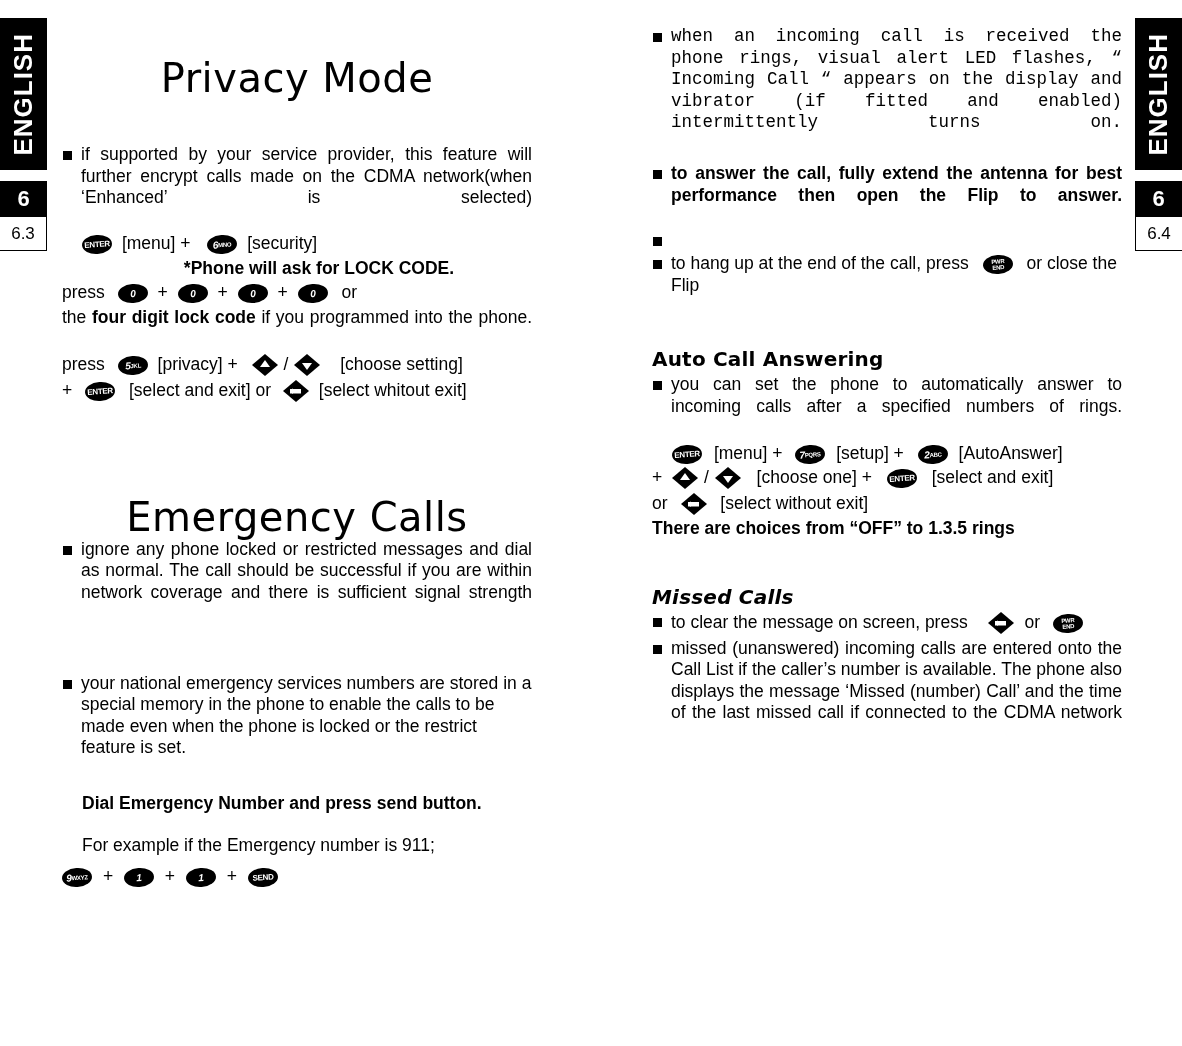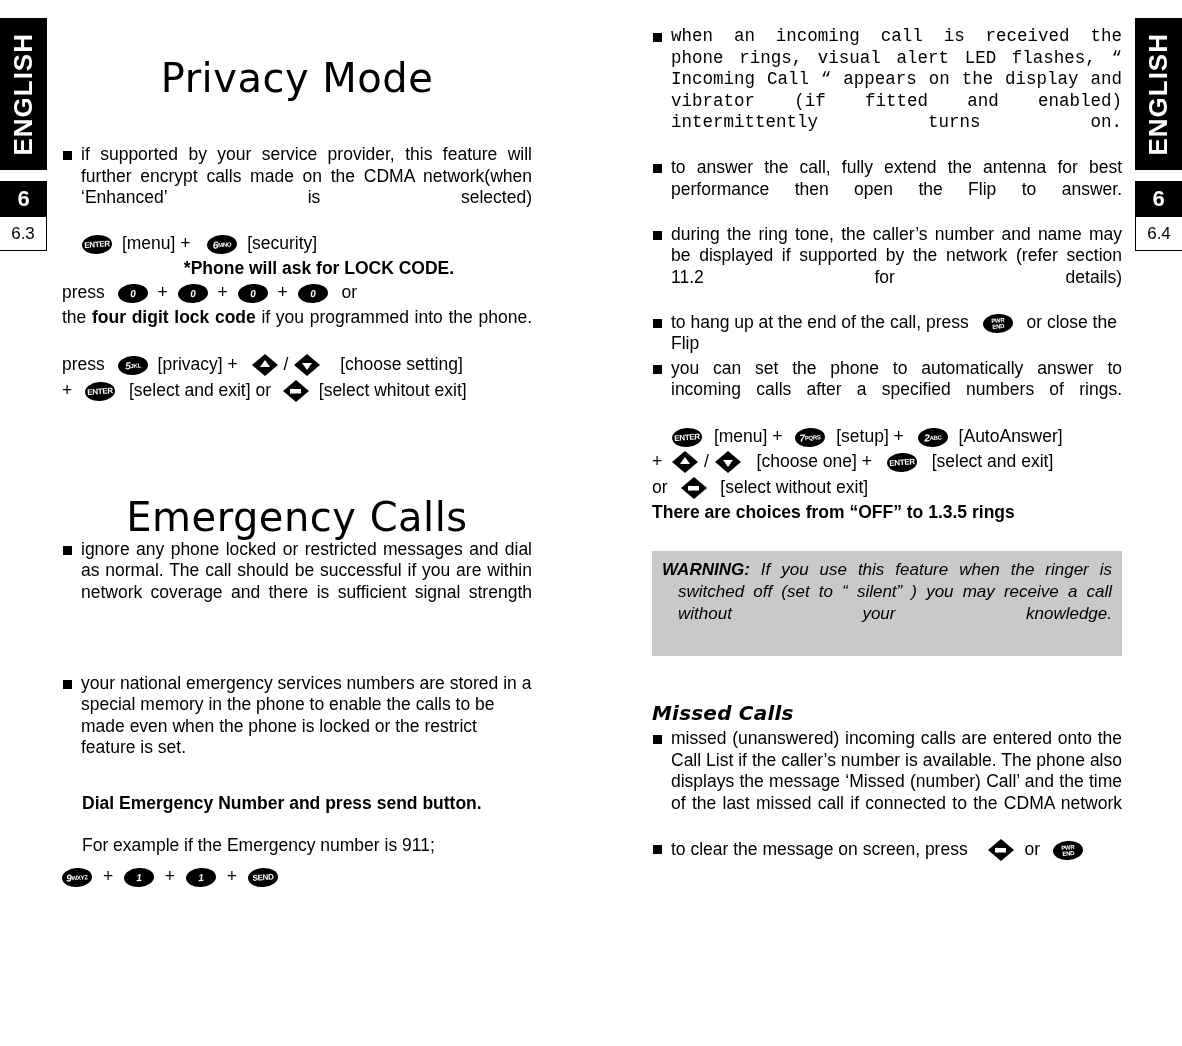--- a/index.html
+++ b/index.html
@@ -210,37 +210,37 @@
 </div>
 
 <div class="col" id="col-right">
 
 
   <div class="bullet just last-full" style="margin-top:18px;font-family:Liberation Mono, monospace;">
     <span class="sq"></span>
     <span>when an incoming call is received the phone rings, visual alert LED flashes, “ Incoming Call “  appears on the display and vibrator (if fitted and enabled) intermittently turns on.</span>
   </div>
 
+  <div class="bullet just last-full" style="margin-top:8px;font-weight:bold;">
+    <span class="sq"></span>
+    <span>to answer the call, fully extend the antenna for best performance then open the Flip to answer.</span>
+  </div>
+
   <div class="bullet just last-full" style="margin-top:2px;">
     <span class="sq"></span>
-    <span>to answer the call, fully extend the antenna for best performance then open the Flip to answer.</span>
-  </div>
-
-  <div class="bullet just last-full" style="margin-top:2px;">
-    <span class="sq"></span>
-    <span>during the ring tone, the caller’s number and name may be displayed if supported by the network (refer section 11.2 for details)</span>
   </div>
 
   <div class="bullet" style="margin-top:2px;">
     <span class="sq"></span>
     <span>to hang up at the end of the call, press</span>
     <span class="key key-oval" style="margin:0 9px;"><span class="lbl two">PWR<br>END</span></span>
     <span>or close the Flip</span>
   </div>
 
+  <h2 class="sub-title" style="margin-top:52px;">Auto Call Answering</h2>
 
   <div class="bullet just last-full" style="margin-top:3px;">
     <span class="sq"></span>
     <span>you can set the phone to automatically answer to incoming calls after a specified numbers of rings.</span>
   </div>
 
   <p class="indent" style="margin-top:4px;">
     <span class="key key-oval"><span class="lbl">ENTER</span></span>
     <span style="margin-left:7px;">[menu] +</span>
     <span class="key key-oval" style="margin-left:8px;"><span class="lbl"><span class="big">7</span><span class="small">PQRS</span></span></span>
@@ -276,41 +276,35 @@
         <path d="M14 1 L27 12 L14 23 L1 12 Z" fill="#000"></path>
         <rect x="8" y="10" width="11" height="4.5" fill="#fff"></rect>
         <path d="M8 12.2 L11 9.3 L11 15.1 Z" fill="#fff"></path>
       </svg>
     </span>
     <span style="margin-left:7px;">[select without exit]</span>
   </p>
 
   <p style="margin-top:2px;font-weight:bold;">There are choices from “OFF” to 1.3.5 rings</p>
 
-  <div class="warn-box" style="margin-top:28px;">
-    <p class="just last-full warn-ind">
-      <span class="wlabel">WARNING:</span>
-      <span>If you use this feature when the ringer is switched off (set to “ silent” ) you may receive a call without your knowledge.</span>
-    </p>
-  </div>
 
   <h2 class="sub-title" style="margin-top:46px;font-style:italic;">Missed Calls</h2>
-
-  <div class="bullet just last-full" style="margin-top:3px;">
-    <span class="sq"></span>
-    <span>missed (unanswered) incoming calls are entered onto the Call List if the caller’s number is available. The phone also displays the message ‘Missed (number) Call’ and the time of the last missed call if connected to the CDMA network</span>
-  </div>
 
   <div class="bullet" style="margin-top:2px;">
     <span class="sq"></span>
     <span>to clear the message on screen, press</span>
     <span class="key key-diamond" style="margin-left:14px;vertical-align:-7px;">
       <svg viewBox="0 0 28 24" width="28" height="24" aria-hidden="true">
         <path d="M14 1 L27 12 L14 23 L1 12 Z" fill="#000"></path>
         <rect x="8" y="10" width="11" height="4.5" fill="#fff"></rect>
         <path d="M8 12.2 L11 9.3 L11 15.1 Z" fill="#fff"></path>
       </svg>
     </span>
     <span style="margin-left:5px;">or</span>
     <span class="key key-oval" style="margin-left:8px;"><span class="lbl two">PWR<br>END</span></span>
   </div>
 
+  <div class="bullet just last-full" style="margin-top:3px;">
+    <span class="sq"></span>
+    <span>missed (unanswered) incoming calls are entered onto the Call List if the caller’s number is available. The phone also displays the message ‘Missed (number) Call’ and the time of the last missed call if connected to the CDMA network</span>
+  </div>
+
 </div>
 
 </body></html>

